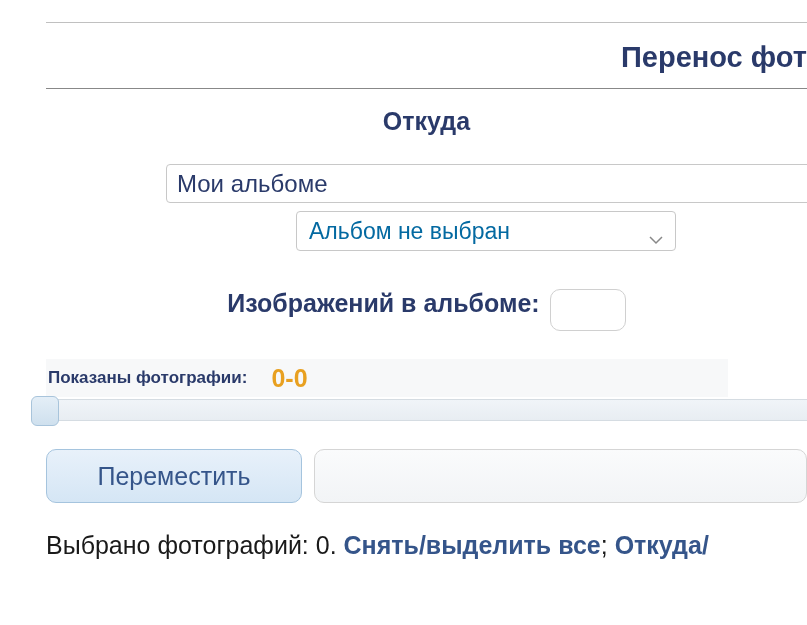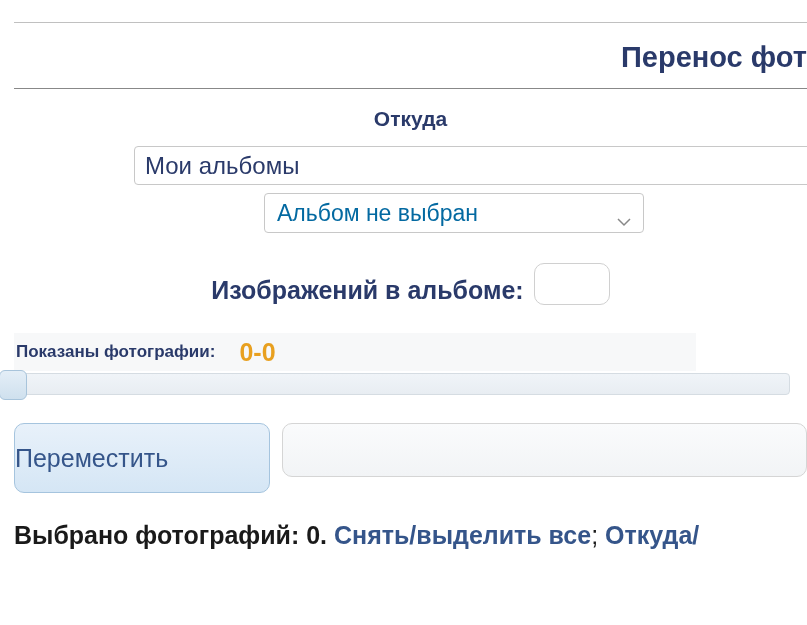--- a/index.html
+++ b/index.html
@@ -9,21 +9,21 @@
     }
     body {
       font-family: -apple-system, BlinkMacSystemFont, "Segoe UI", Arial, sans-serif;
       background: #ffffff;
       width: 807px;
       height: 625px;
       overflow: hidden;
       position: relative;
     }
     .container {
-      padding-left: 14px;
+      padding-left: 46px;
       padding-top: 0;
     }
     .hr-top {
       border: none;
       border-top: 1px solid #c0c0c0;
       margin-top: 22px;
       margin-left: 0;
       width: 100%;
     }
     .page-title {
@@ -39,25 +39,25 @@
       white-space: nowrap;
     }
     .hr-mid {
       border: none;
       border-top: 1px solid #888;
       margin: 0;
       width: 100%;
     }
     .section-label {
       color: #2a3a6a;
-      font-size: 21px;
+      font-size: 25px;
       font-weight: 700;
       text-align: center;
       margin-top: 18px;
-      margin-bottom: 15px;
+      margin-bottom: 28px;
     }
     .my-albums-box {
       margin-left: 120px;
       width: 680px;
       height: 39px;
       border: 1px solid #c8c8c8;
       border-radius: 4px;
       background: #fff;
       display: flex;
       align-items: center;
@@ -86,23 +86,23 @@
       width: 14px;
       height: 14px;
       display: inline-block;
     }
     .chevron svg {
       width: 14px;
       height: 10px;
     }
     .images-count-row {
       display: flex;
-      align-items: flex-end;
+      align-items: flex-start;
       justify-content: center;
-      margin-top: 30px;
+      margin-top: 38px;
       gap: 10px;
     }
     .images-count-label {
       color: #2a3a6a;
       font-size: 25px;
       font-weight: 700;
     }
     .images-count-box {
       width: 76px;
       height: 42px;
@@ -150,47 +150,48 @@
       border: 1px solid #a8c4db;
       border-radius: 6px;
     }
     .button-row {
       display: flex;
       gap: 12px;
       margin-top: 28px;
     }
     .move-button {
       width: 256px;
-      height: 70px;
+      height: 54px;
       background: linear-gradient(to bottom, #e8f1fa, #d5e6f5);
       border: 1px solid #a5c4de;
       border-radius: 10px;
       color: #35558a;
       font-size: 25px;
       font-weight: 500;
       display: flex;
       align-items: center;
+      justify-content: center;
       cursor: pointer;
     }
     .empty-button {
       flex: 1;
       height: 54px;
       background: linear-gradient(to bottom, #fafbfc, #f2f4f6);
       border: 1px solid #d5d5d5;
       border-radius: 10px;
       width: 510px;
     }
     .selected-row {
       margin-top: 28px;
       font-size: 25px;
       white-space: nowrap;
     }
     .selected-label {
       color: #1a1a1a;
-      font-weight: 700;
+      font-weight: 400;
       text-align: center;
     }
     .link-text {
       color: #35558a;
       font-weight: 700;
       cursor: pointer;
       margin-top: 44px;
     }
     .link-separator {
       color: #1a1a1a;
@@ -203,21 +204,21 @@
 <div class="container">
   <hr class="hr-top">
 
   <div class="page-title">Перенос фот</div>
 
   <hr class="hr-mid">
 
   <div class="section-label">Откуда</div>
 
   <div class="my-albums-box">
-    <span>Мои альбомы</span>
+    <span>Мои альбоме</span>
   </div>
 
   <div class="album-select">
     <span>Альбом не выбран</span>
     <span class="chevron">
       <svg viewBox="0 0 14 10">
           <path d="M1 2 L7 8 L13 2" stroke="#888" stroke-width="1.5" fill="none"></path>
         </svg>
     </span>
   </div>

